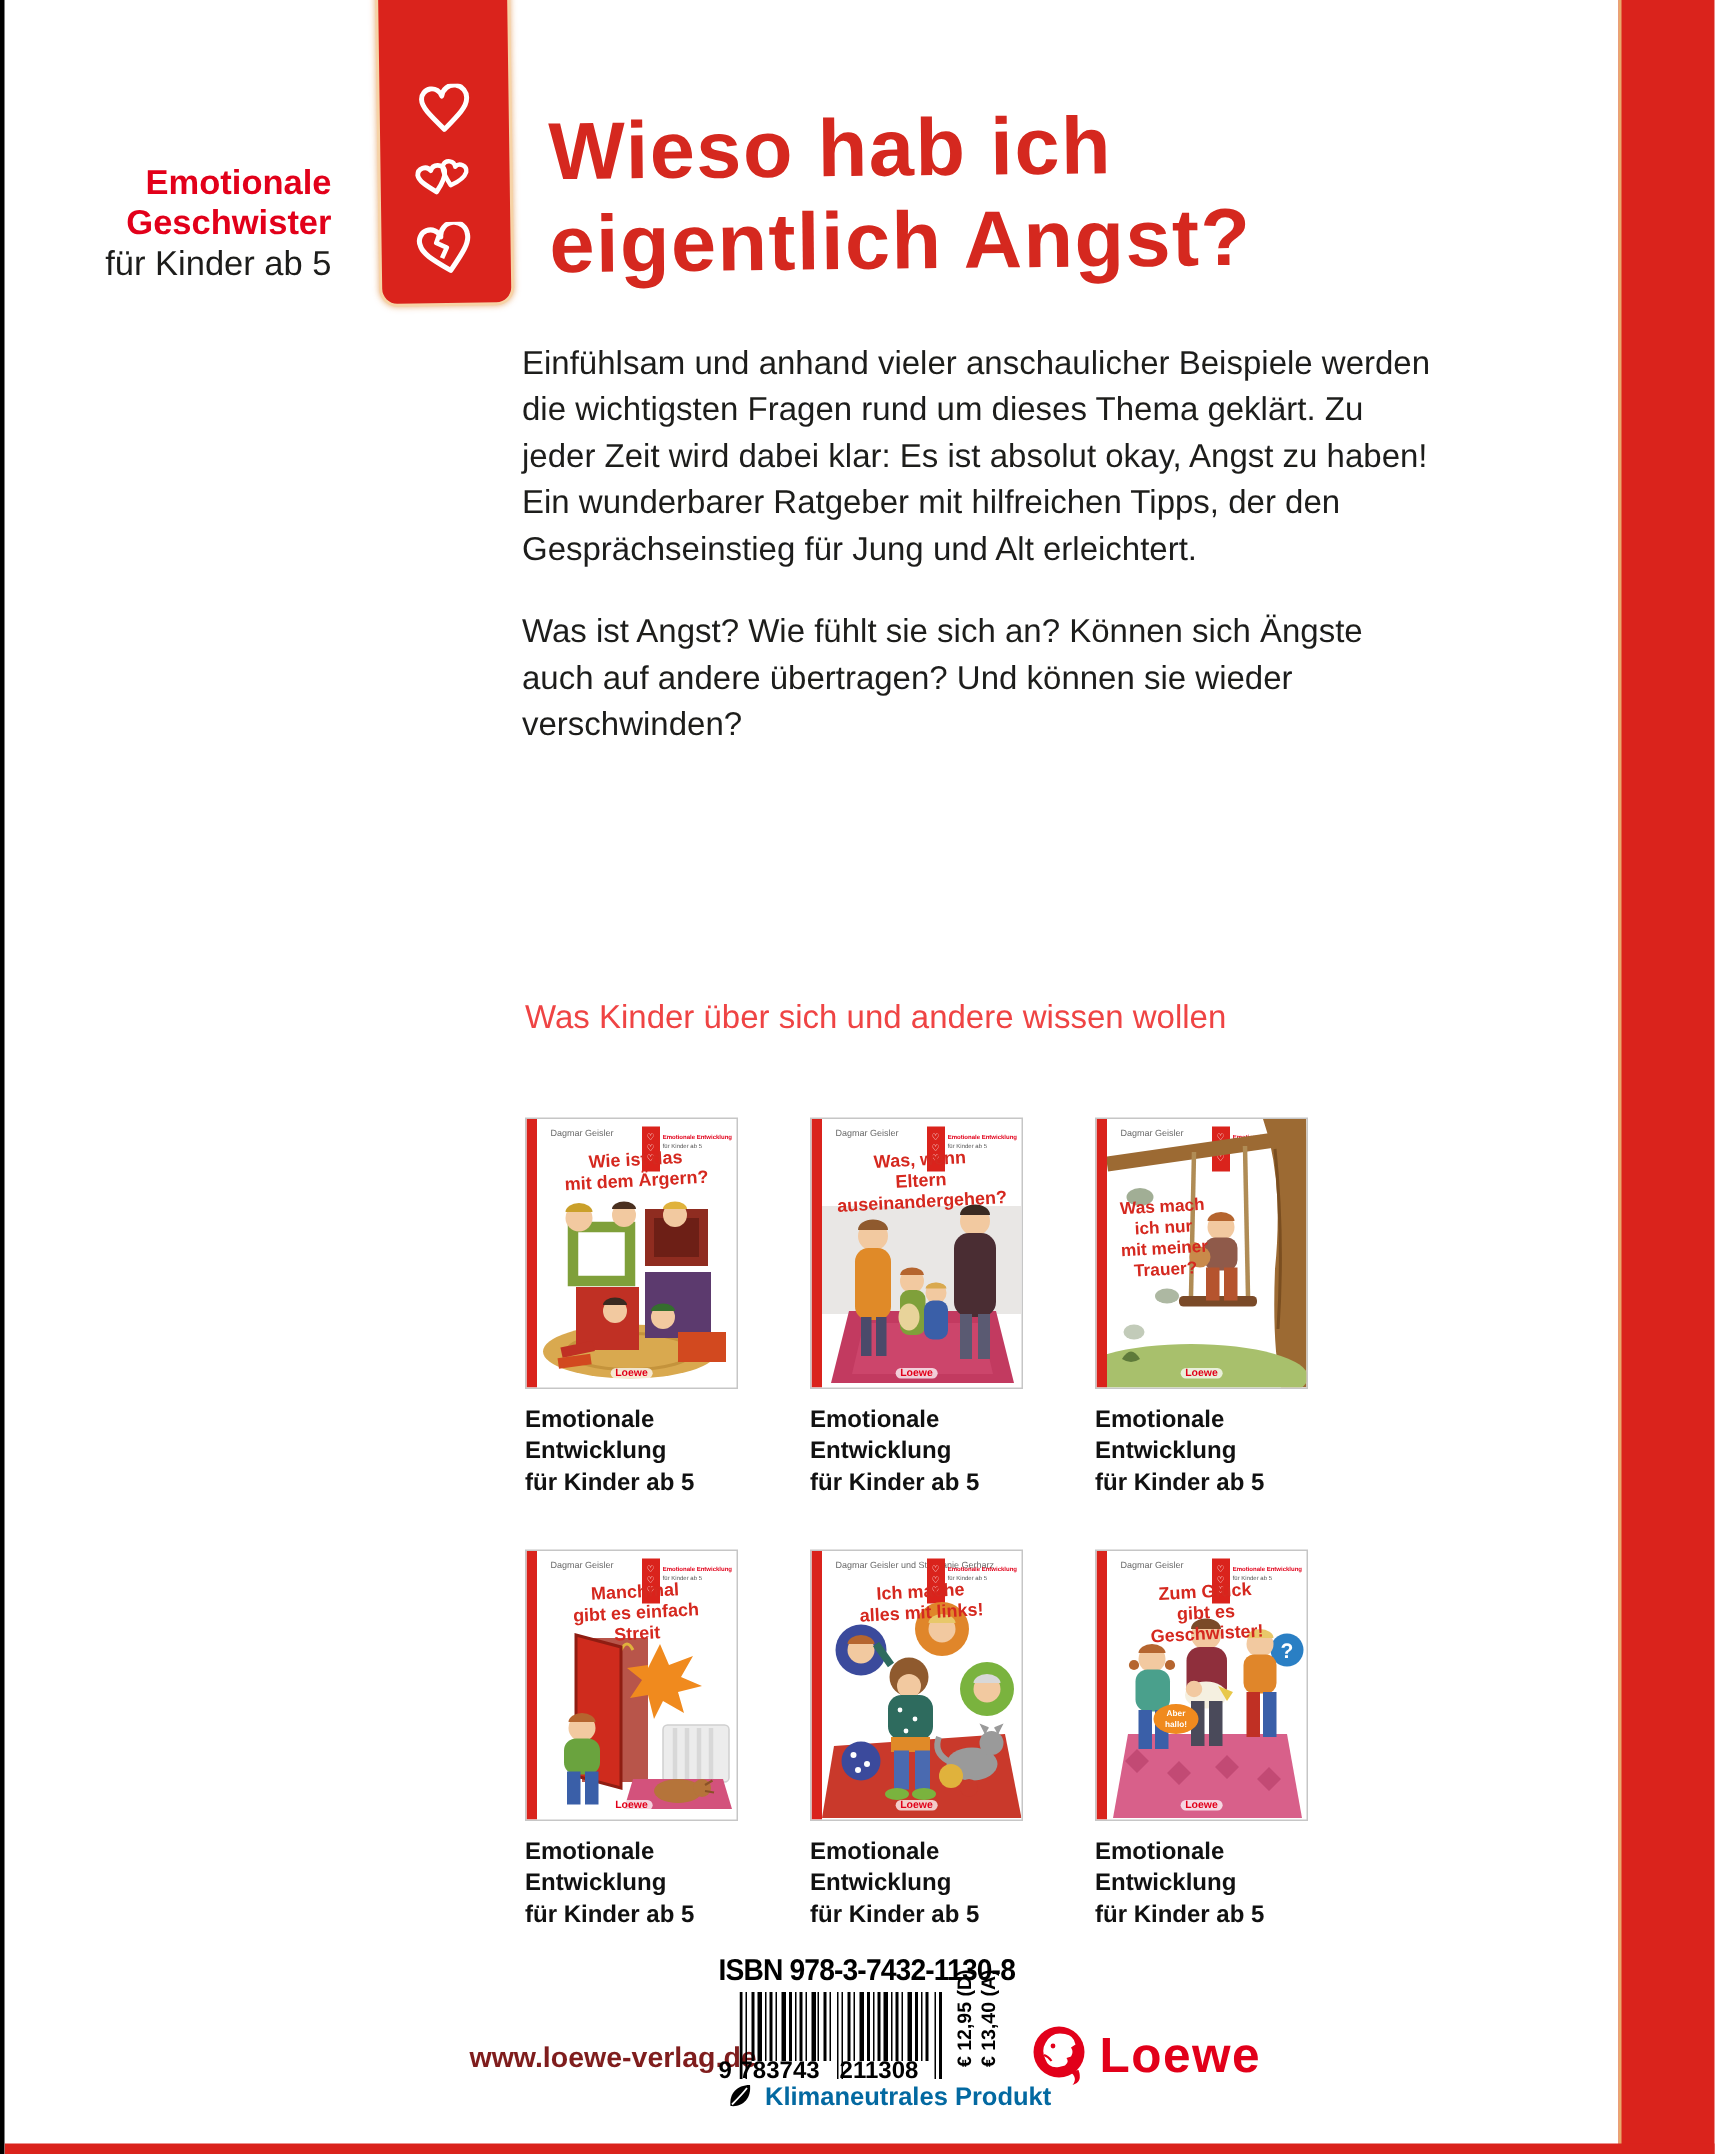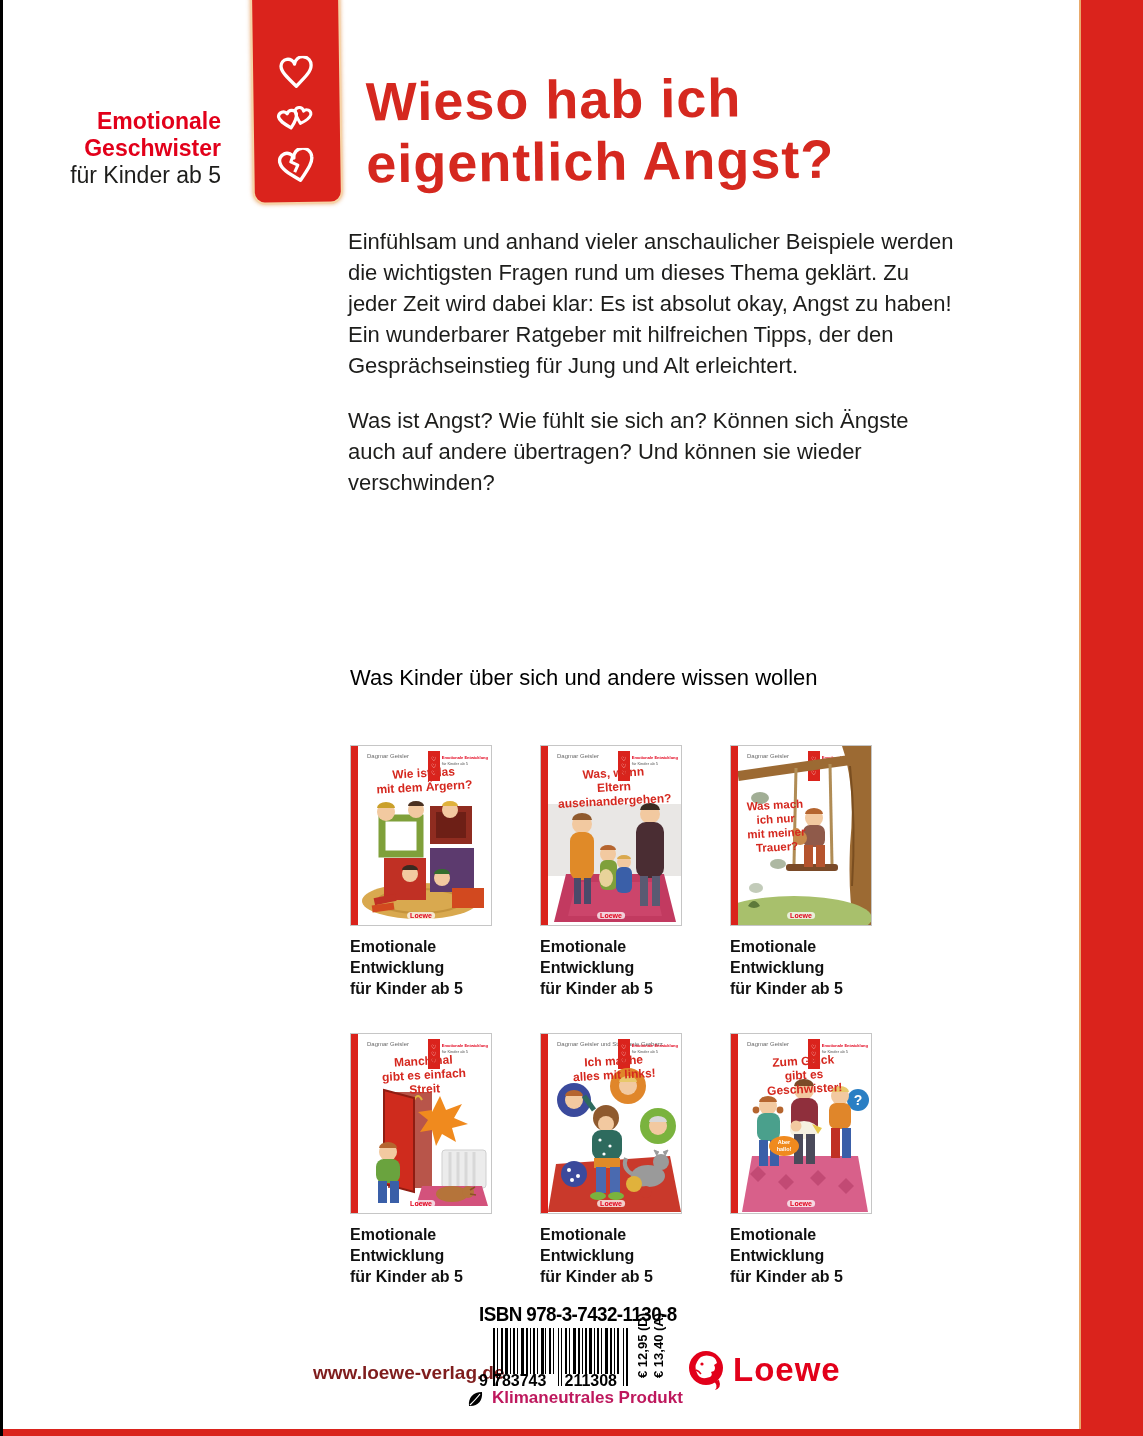--- a/index.html
+++ b/index.html
@@ -25,21 +25,21 @@
   .series-label .blk{color:#1d1d1b; font-weight:400;}
   
   .main-title{position:absolute; left:363px; top:68px; margin:0; color:#d5281f; font-size:54px; line-height:62px; font-weight:800; letter-spacing:1px; transform:rotate(-0.6deg);}
   .main-title span{display:block;}
   
   .desc{position:absolute; left:345px; top:226px; width:608px; font-size:22px; line-height:31px; color:#1d1d1b;}
   .desc p{margin:0;}
   .desc p + p{margin-top:24px;}
   
   .rel-head{position:absolute; left:347px; top:664px; font-size:22px; line-height:28px;}
-  .rel-head .red{color:#000000;}
+  .rel-head .red{color:#ef4444;}
   .rel-head .blk{color:#1d1d1b;}
   .books{position:absolute; left:347px; top:745px; display:grid; grid-template-columns:142px 142px 142px; column-gap:48px; row-gap:34px;}
   .card{width:142px;}
   .cover{position:relative; width:140px; height:179px; background:#fff; border:1px solid #c6c6c6; overflow:hidden;}
   .cover .spine{position:absolute; left:0; top:0; width:7px; height:100%; background:#da231c;}
   .cover .author{position:absolute; left:16px; top:7px; font-size:6px; color:#6a6a6a; white-space:nowrap;}
   .badge{position:absolute; right:3px; top:5px; display:flex; gap:2px; align-items:flex-start;}
   .badge .mini-tab{width:12px; height:30px; background:#da231c; display:flex; flex-direction:column; align-items:center; justify-content:center; gap:1px; color:#fff; font-size:6px; line-height:6px;}
   .badge .mini-txt{display:flex; flex-direction:column; gap:1px; padding-top:4px;}
   .badge .mini-txt .r{font-size:4px; line-height:5px; color:#e2001a; font-weight:700;}
@@ -50,25 +50,25 @@
   .cover .mini-loewe{position:absolute; left:50%; bottom:6px; transform:translateX(-50%); z-index:4; font-size:7px; font-weight:800; color:#e2001a; background:rgba(255,255,255,.75); padding:0 3px; border-radius:4px;}
   .caption{margin-top:10px; font-size:16px; line-height:21px; font-weight:700; color:#111;}
   
   .website{position:absolute; left:310px; top:1362px; font-size:19px; font-weight:700; color:#7f1d1d;}
   .isbn-block{position:absolute; left:476px; top:1303px; width:160px;}
   .isbn-label{font-size:20px; font-weight:600; letter-spacing:-0.6px; transform:scaleX(.94); transform-origin:left; white-space:nowrap; color:#000;}
   .barcode{margin-top:2px; margin-left:14px;}
   .bc-digits{display:flex; font-size:16px; font-weight:600; color:#000; margin-top:-14px;}
   .bc-digits .d0{width:14px;}
   .bc-digits .d1{width:62px; text-align:left;}
-  .bc-digits .d2{width:62px; text-align:right;}
+  .bc-digits .d2{width:62px; text-align:center;}
   .price{position:absolute; font-size:13px; font-weight:600; color:#000; writing-mode:vertical-rl; transform:rotate(180deg); white-space:nowrap;}
   .price.de{left:632px; top:1308px; height:70px;}
   .price.at{left:648px; top:1308px; height:70px;}
-  .climate{position:absolute; left:464px; top:1388px; display:flex; align-items:flex-end; gap:8px; font-size:17px; font-weight:700; color:#be185d;}
+  .climate{position:absolute; left:482px; top:1388px; display:flex; align-items:flex-start; gap:8px; font-size:17px; font-weight:700; color:#0369a1;}
   .loewe{position:absolute; left:684px; top:1348px; display:flex; align-items:center; gap:4px;}
   .loewe .word{font-size:33px; font-weight:800; color:#e2001a; letter-spacing:1px;}
   svg{vertical-align:top;}
 </style>
 </head>
 <body>
 
 <div class="page">
 
   <div class="right-bar"></div>

